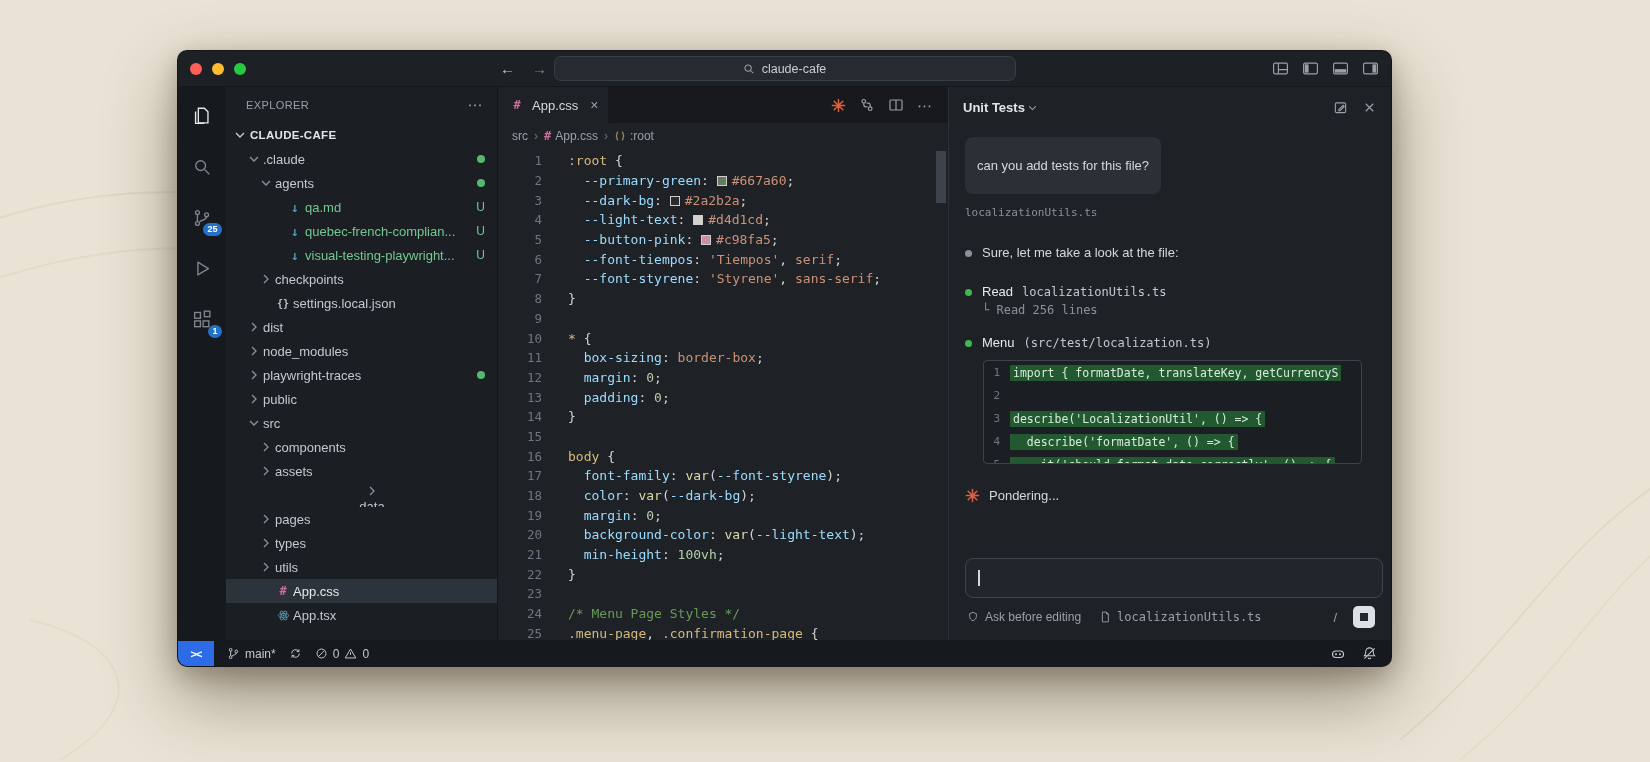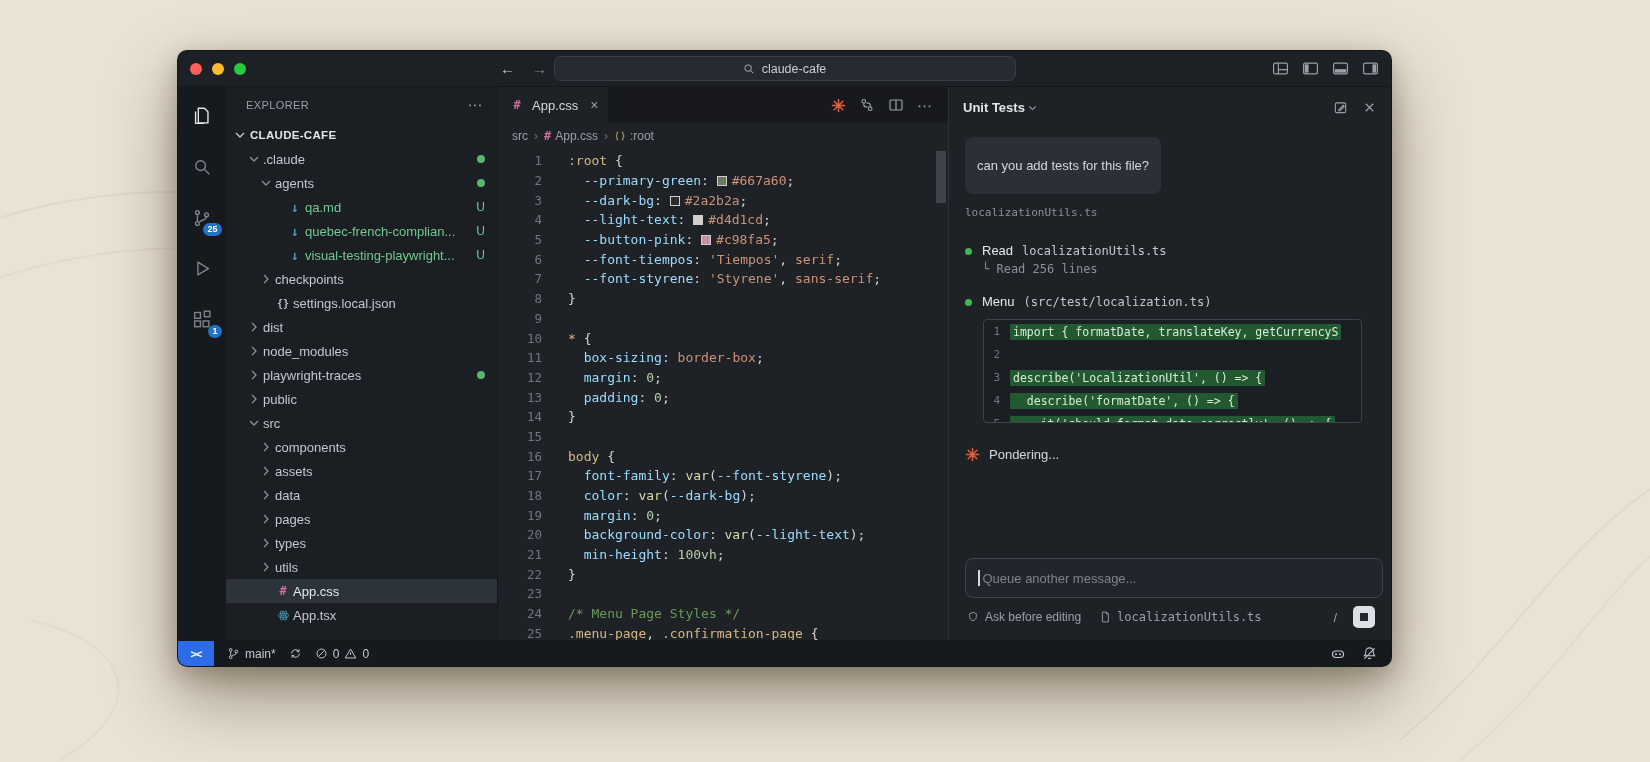--- a/index.html
+++ b/index.html
@@ -337,21 +337,21 @@
           </div>
           <div class="tree-row" style="padding-left: 32px;">
             <span class="twistie">
               <svg width="16" height="16" viewBox="0 0 16 16">
                 <path d="M6 4l4 4-4 4" fill="none" stroke="currentColor" stroke-width="1.3"></path>
               </svg>
             </span>
             <span class="tlabel">assets</span>
             <span class="tspacer"></span>
           </div>
-          <div class="tree-row" style="padding-left: 32px;">
+          <div class="tree-row" style="padding-left: 32px; flex-direction: column;">
             <span class="twistie">
               <svg width="16" height="16" viewBox="0 0 16 16">
                 <path d="M6 4l4 4-4 4" fill="none" stroke="currentColor" stroke-width="1.3"></path>
               </svg>
             </span>
             <span class="tlabel">data</span>
             <span class="tspacer"></span>
           </div>
           <div class="tree-row" style="padding-left: 32px;">
             <span class="twistie">
@@ -489,20 +489,24 @@
             </svg>
           <svg width="15" height="15" viewBox="0 0 16 16" fill="none" stroke="currentColor" stroke-width="1.3">
               <path d="M4 4l8 8M12 4l-8 8"></path>
             </svg>
         </div>
       </div>
 
       <div class="user-bubble">can you add tests for this file?</div>
       <div class="ctx-file">localizationUtils.ts</div>
 
+      <div class="chat-row mt-26">
+        <span class="dot dot-gray"></span>
+        <span>Sure, let me take a look at the file:</span>
+      </div>
 
       <div class="chat-row mt-24">
         <span class="dot dot-green"></span>
         <div>
           <div>
             <span class="tool-name">Read</span><span class="mono tool-arg">localizationUtils.ts</span>
           </div>
           <div class="read-detail mono">└ Read 256 lines</div>
         </div>
       </div>
@@ -526,21 +530,20 @@
         <svg width="15" height="15" viewBox="0 0 16 16" fill="none" stroke="#dd5f3f" stroke-width="1.6" stroke-linecap="round">
             <path d="M8 1.5v13M1.5 8h13M3.4 3.4l9.2 9.2M12.6 3.4l-9.2 9.2"></path>
           </svg>
         <span>Pondering...</span>
       </div>
 
       <div class="panel-spacer"></div>
 
       <div class="chat-input">
         <span class="caret"></span>
-        <input type="text" placeholder="Queue another message..." style="">
       </div>
       <div class="panel-footer">
         <span class="pf-item">
           <svg width="12" height="12" viewBox="0 0 16 16" fill="none" stroke="currentColor" stroke-width="1.2">
               <path d="M8 1.8l4.5 1.8v3.5c0 3-2 4.9-4.5 5.9-2.5-1-4.5-2.9-4.5-5.9V3.6z"></path>
             </svg>
           <span>Ask before editing</span>
         </span>
         <span class="pf-item">
           <svg width="12" height="12" viewBox="0 0 16 16" fill="none" stroke="currentColor" stroke-width="1.2">

